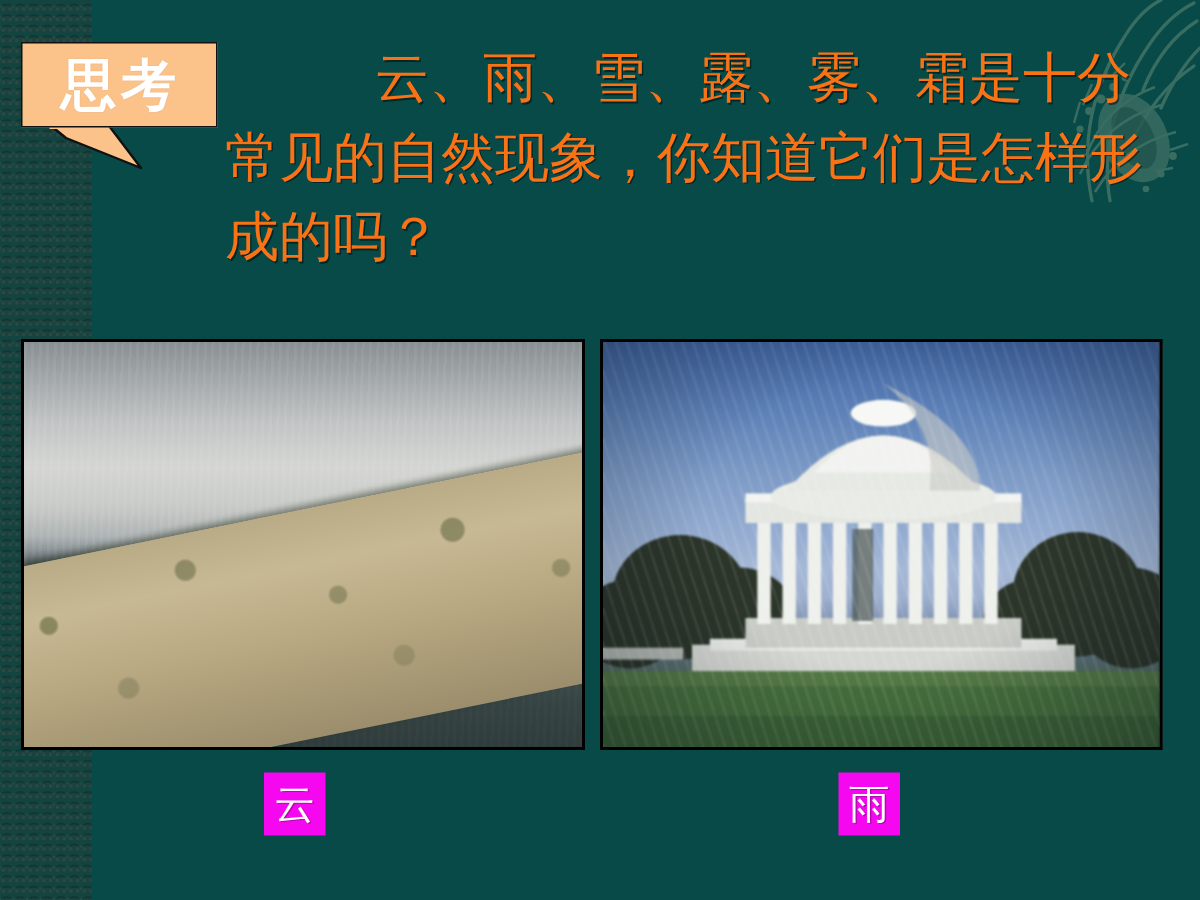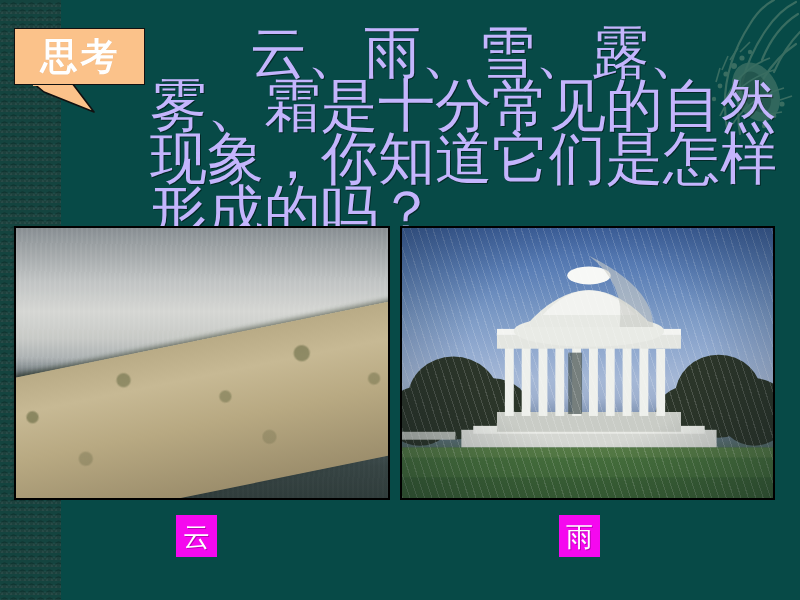--- a/index.html
+++ b/index.html
@@ -71,22 +71,22 @@
     position: absolute;
     left: 18px; top: 55px;
     width: 64px; height: 30px;
   }
 
   
   #headline {
     position: absolute;
     left: 150px; top: 26px;
     width: 630px;
-    color: #c4b5fd;
-    font-size: 57px;
+    color: #f97316;
+    font-size: 36px;
     line-height: 53px;
     letter-spacing: 0px;
     text-indent: 100px;
     font-family: Liberation Serif, serif;
     text-shadow: 1px 1px 0 rgba(0,0,0,0.45);
   }
 
   
   .photo-frame {
     position: absolute;

